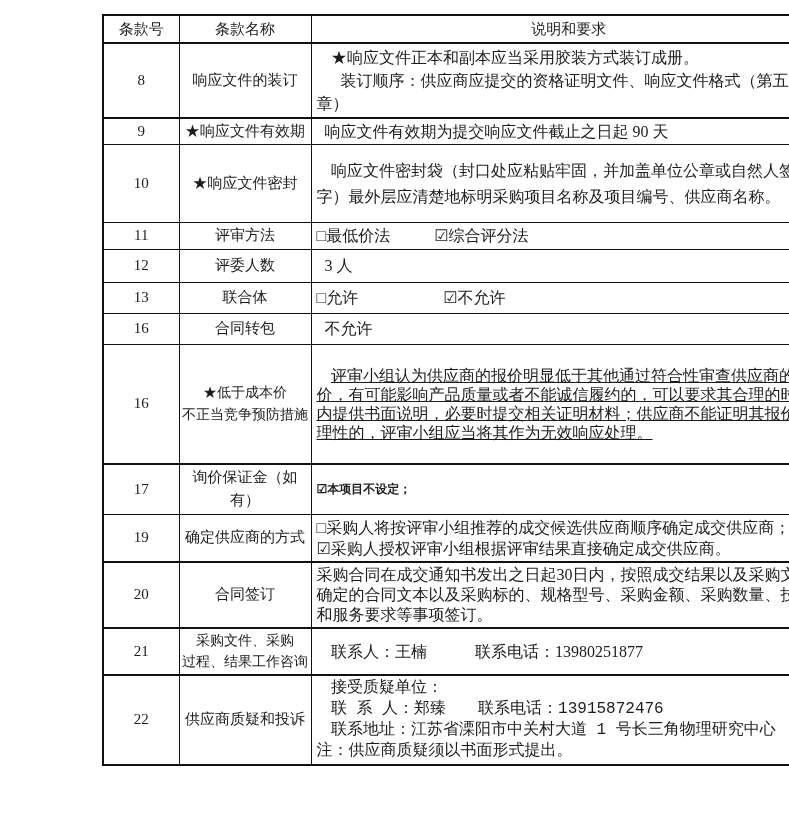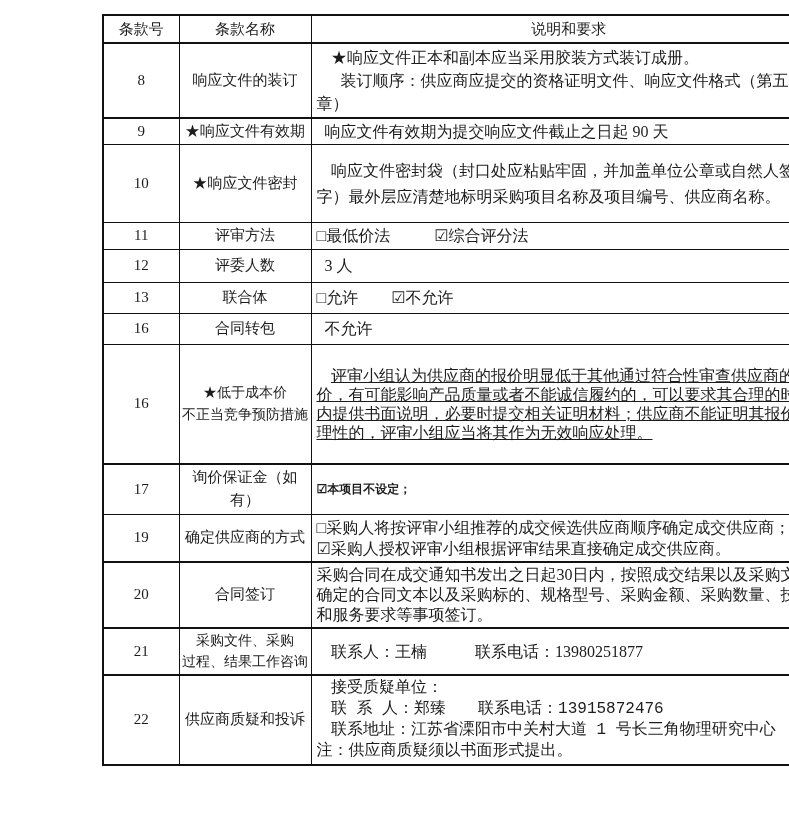--- a/index.html
+++ b/index.html
@@ -26,21 +26,21 @@
     white-space:pre-line;line-height:1.55;
   }
   .c-desc{font-size:16px;text-align:left;padding:2px 6px 2px 5px;line-height:21px;}
   .p{margin:0;}
   .ind-sm{text-indent:0.5em;}
   .ind1{text-indent:0.9em;}
   .ind2{text-indent:1.5em;}
   .bold{font-weight:bold;font-size:12px;}
   .opt{display:inline-block;}
   .gap30 .opt:first-child{margin-right:40px;}
-  .gap55 .opt:first-child{margin-right:29px;}
+  .gap55 .opt:first-child{margin-right:81px;}
   
   tr.hdr{height:28px;}
   tr.r8{height:70px;}  tr.r8 .p{line-height:23px;}
   tr.r9{height:23px;}
   tr.r10{height:78px;} tr.r10 .p{line-height:26px;}
   tr.r11{height:26px;}
   tr.r12{height:33px;}
   tr.r13{height:31px;}
   tr.r14{height:31px;}
   tr.r15{height:31px;}

